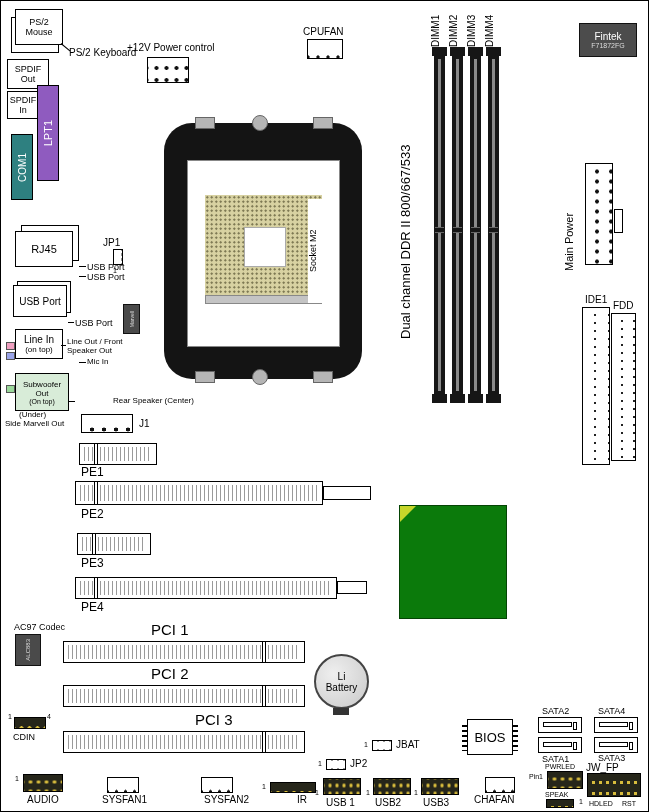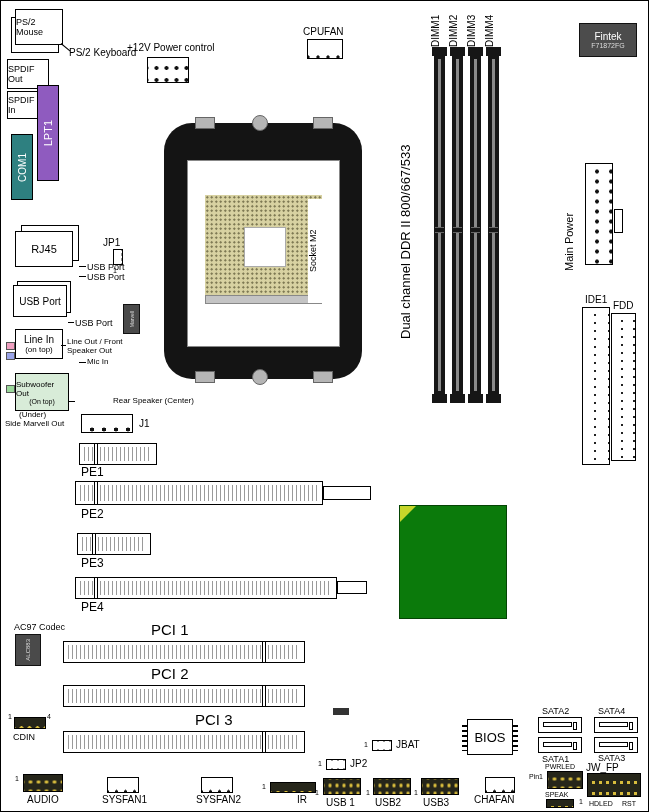--- a/index.html
+++ b/index.html
@@ -1,20 +1,20 @@
 <!DOCTYPE html>
 <html style="--lpt-purple: #8f5bbf; --com-teal: #2e8080; --chipset-green: #0b7a0b; --pin-gold: #d8bc3c; --socket-khaki: #d8d2a2; --subwoofer-bg: #d8ecd8;"><head>
 <meta charset="utf-8">
 <style>
   *{margin:0;padding:0;box-sizing:border-box;}
   body{font-family:"Liberation Sans",sans-serif;background:#999;}
   #board{position:relative;width:649px;height:812px;background:#fff;border:1px solid #000;overflow:hidden;margin:0 auto;}
   .abs{position:absolute;}
   .box{position:absolute;border:1px solid #000;background:#fff;}
-  .ctr{display:flex;flex-direction:column;align-items:center;justify-content:center;text-align:left;}
+  .ctr{display:flex;flex-direction:column;align-items:center;justify-content:center;text-align:center;}
   .lbl{position:absolute;font-size:10px;line-height:1.12;color:#000;white-space:nowrap;}
   .vtxt{writing-mode:vertical-rl;transform:rotate(180deg);}
   .line{position:absolute;background:#000;height:1px;transform-origin:0 50%;}
   .dotsL{background-image:radial-gradient(circle,#111 1.8px,transparent 2.2px);}
   .dotsM{background-image:radial-gradient(circle,#111 1.4px,transparent 1.8px);}
   .dotsS{background-image:radial-gradient(circle,#222 1.1px,transparent 1.4px);}
   .pinY{position:absolute;border:1px solid #000;background-color:#26261a;
         background-image:radial-gradient(circle,var(--pin-gold,#d8bc3c) 1.6px,transparent 2px);
         background-size:7px 8px;background-position:3px 3.5px;}
   .slot{position:absolute;border:1px solid #000;background:#fff;}
@@ -210,20 +210,24 @@
   <div class="slot" style="left:62px;top:684px;width:242px;height:22px;">
       <div class="ticks"></div>
       <div class="key" style="left:198px;"></div>
     </div>
   <div class="lbl" style="left:150px;top:711px;font-size:15px;margin-left:44px;">PCI 3</div>
   <div class="slot" style="left:62px;top:730px;width:242px;height:22px;">
       <div class="ticks"></div>
       <div class="key" style="left:198px;"></div>
     </div>
 
+  <div class="abs ctr" style="left:313px;top:653px;width:55px;height:55px;border-radius:50%;background:radial-gradient(circle at 35% 35%,#efefef,#c9c9c9);border:2px solid #444;">
+    <span style="font-size:10px;">Li</span>
+    <span style="font-size:10px;">Battery</span>
+  </div>
   <div class="abs" style="left:332px;top:707px;width:16px;height:7px;background:#333;"></div>
 
   <div class="lbl" style="left:7px;top:712px;font-size:7px;">1</div>
   <div class="lbl" style="left:46px;top:712px;font-size:7px;">4</div>
   <div class="pinY" style="left:13px;top:716px;width:32px;height:12px;background-size:8px 12px;background-position:2.5px 4px;"></div>
   <div class="lbl" style="left:12px;top:731px;font-size:9px;">CDIN</div>
 
   <div class="lbl" style="left:363px;top:740px;font-size:7px;">1</div>
   <div class="box dotsS" style="left:371px;top:739px;width:20px;height:11px;background-size:6px 11px;background-position:2px 4.5px;"></div>
   <div class="lbl" style="left:395px;top:738px;">JBAT</div>
@@ -272,21 +276,21 @@
   <div class="lbl" style="left:621px;top:799px;font-size:7px;">RST</div>
 
   <div class="lbl" style="left:14px;top:774px;font-size:7px;">1</div>
   <div class="pinY" style="left:22px;top:773px;width:40px;height:18px;background-size:8px 9px;background-position:2.5px 2.5px;"></div>
   <div class="lbl" style="left:26px;top:793px;">AUDIO</div>
 
   <div class="box dotsM" style="left:106px;top:776px;width:32px;height:16px;background-size:9px 16px;background-position:4px 5.5px;"></div>
   <div class="lbl" style="left:101px;top:793px;">SYSFAN1</div>
 
   <div class="box dotsM" style="left:200px;top:776px;width:32px;height:16px;background-size:9px 16px;background-position:4px 5.5px;"></div>
-  <div class="lbl" style="left:195px;top:793px;">SYSFAN2</div>
+  <div class="lbl" style="left:203px;top:793px;">SYSFAN2</div>
 
   <div class="lbl" style="left:261px;top:782px;font-size:7px;">1</div>
   <div class="pinY" style="left:269px;top:781px;width:46px;height:11px;background-size:8px 11px;background-position:3px 4px;"></div>
   <div class="lbl" style="left:296px;top:793px;">IR</div>
 
   <div class="lbl" style="left:314px;top:788px;font-size:7px;">1</div>
   <div class="pinY" style="left:322px;top:777px;width:38px;height:17px;background-size:7px 8px;background-position:2.5px 2.5px;"></div>
   <div class="lbl" style="left:325px;top:796px;">USB 1</div>
 
   <div class="lbl" style="left:365px;top:788px;font-size:7px;">1</div>

